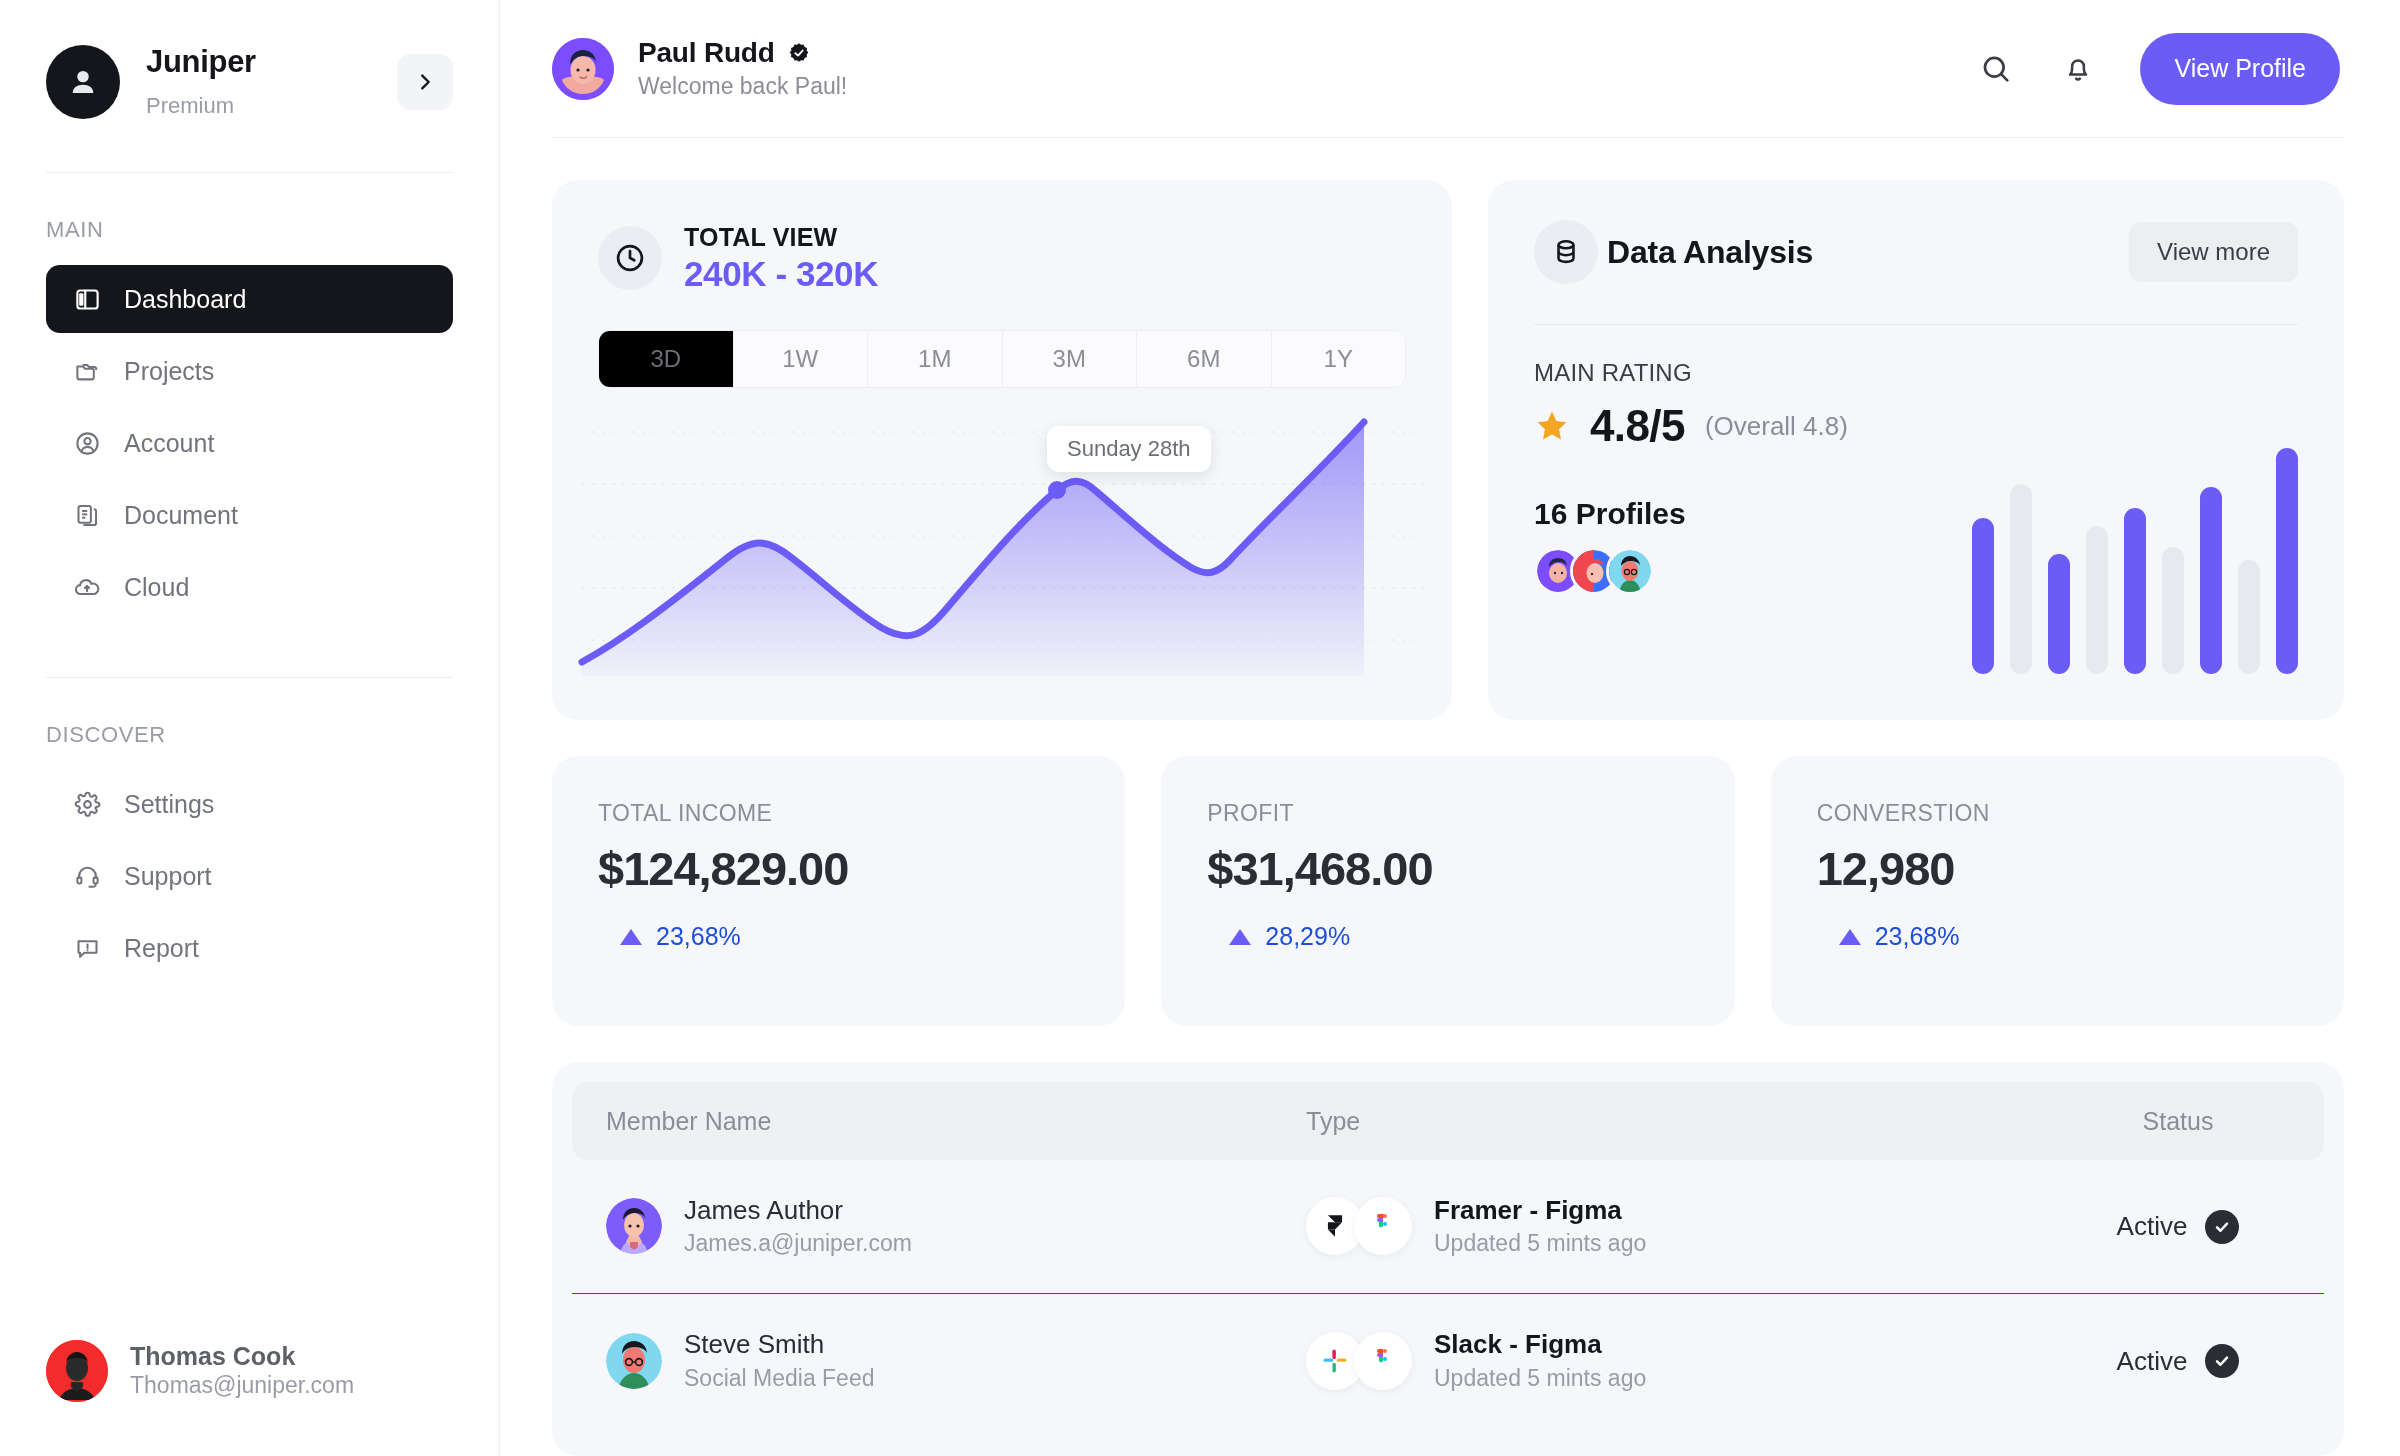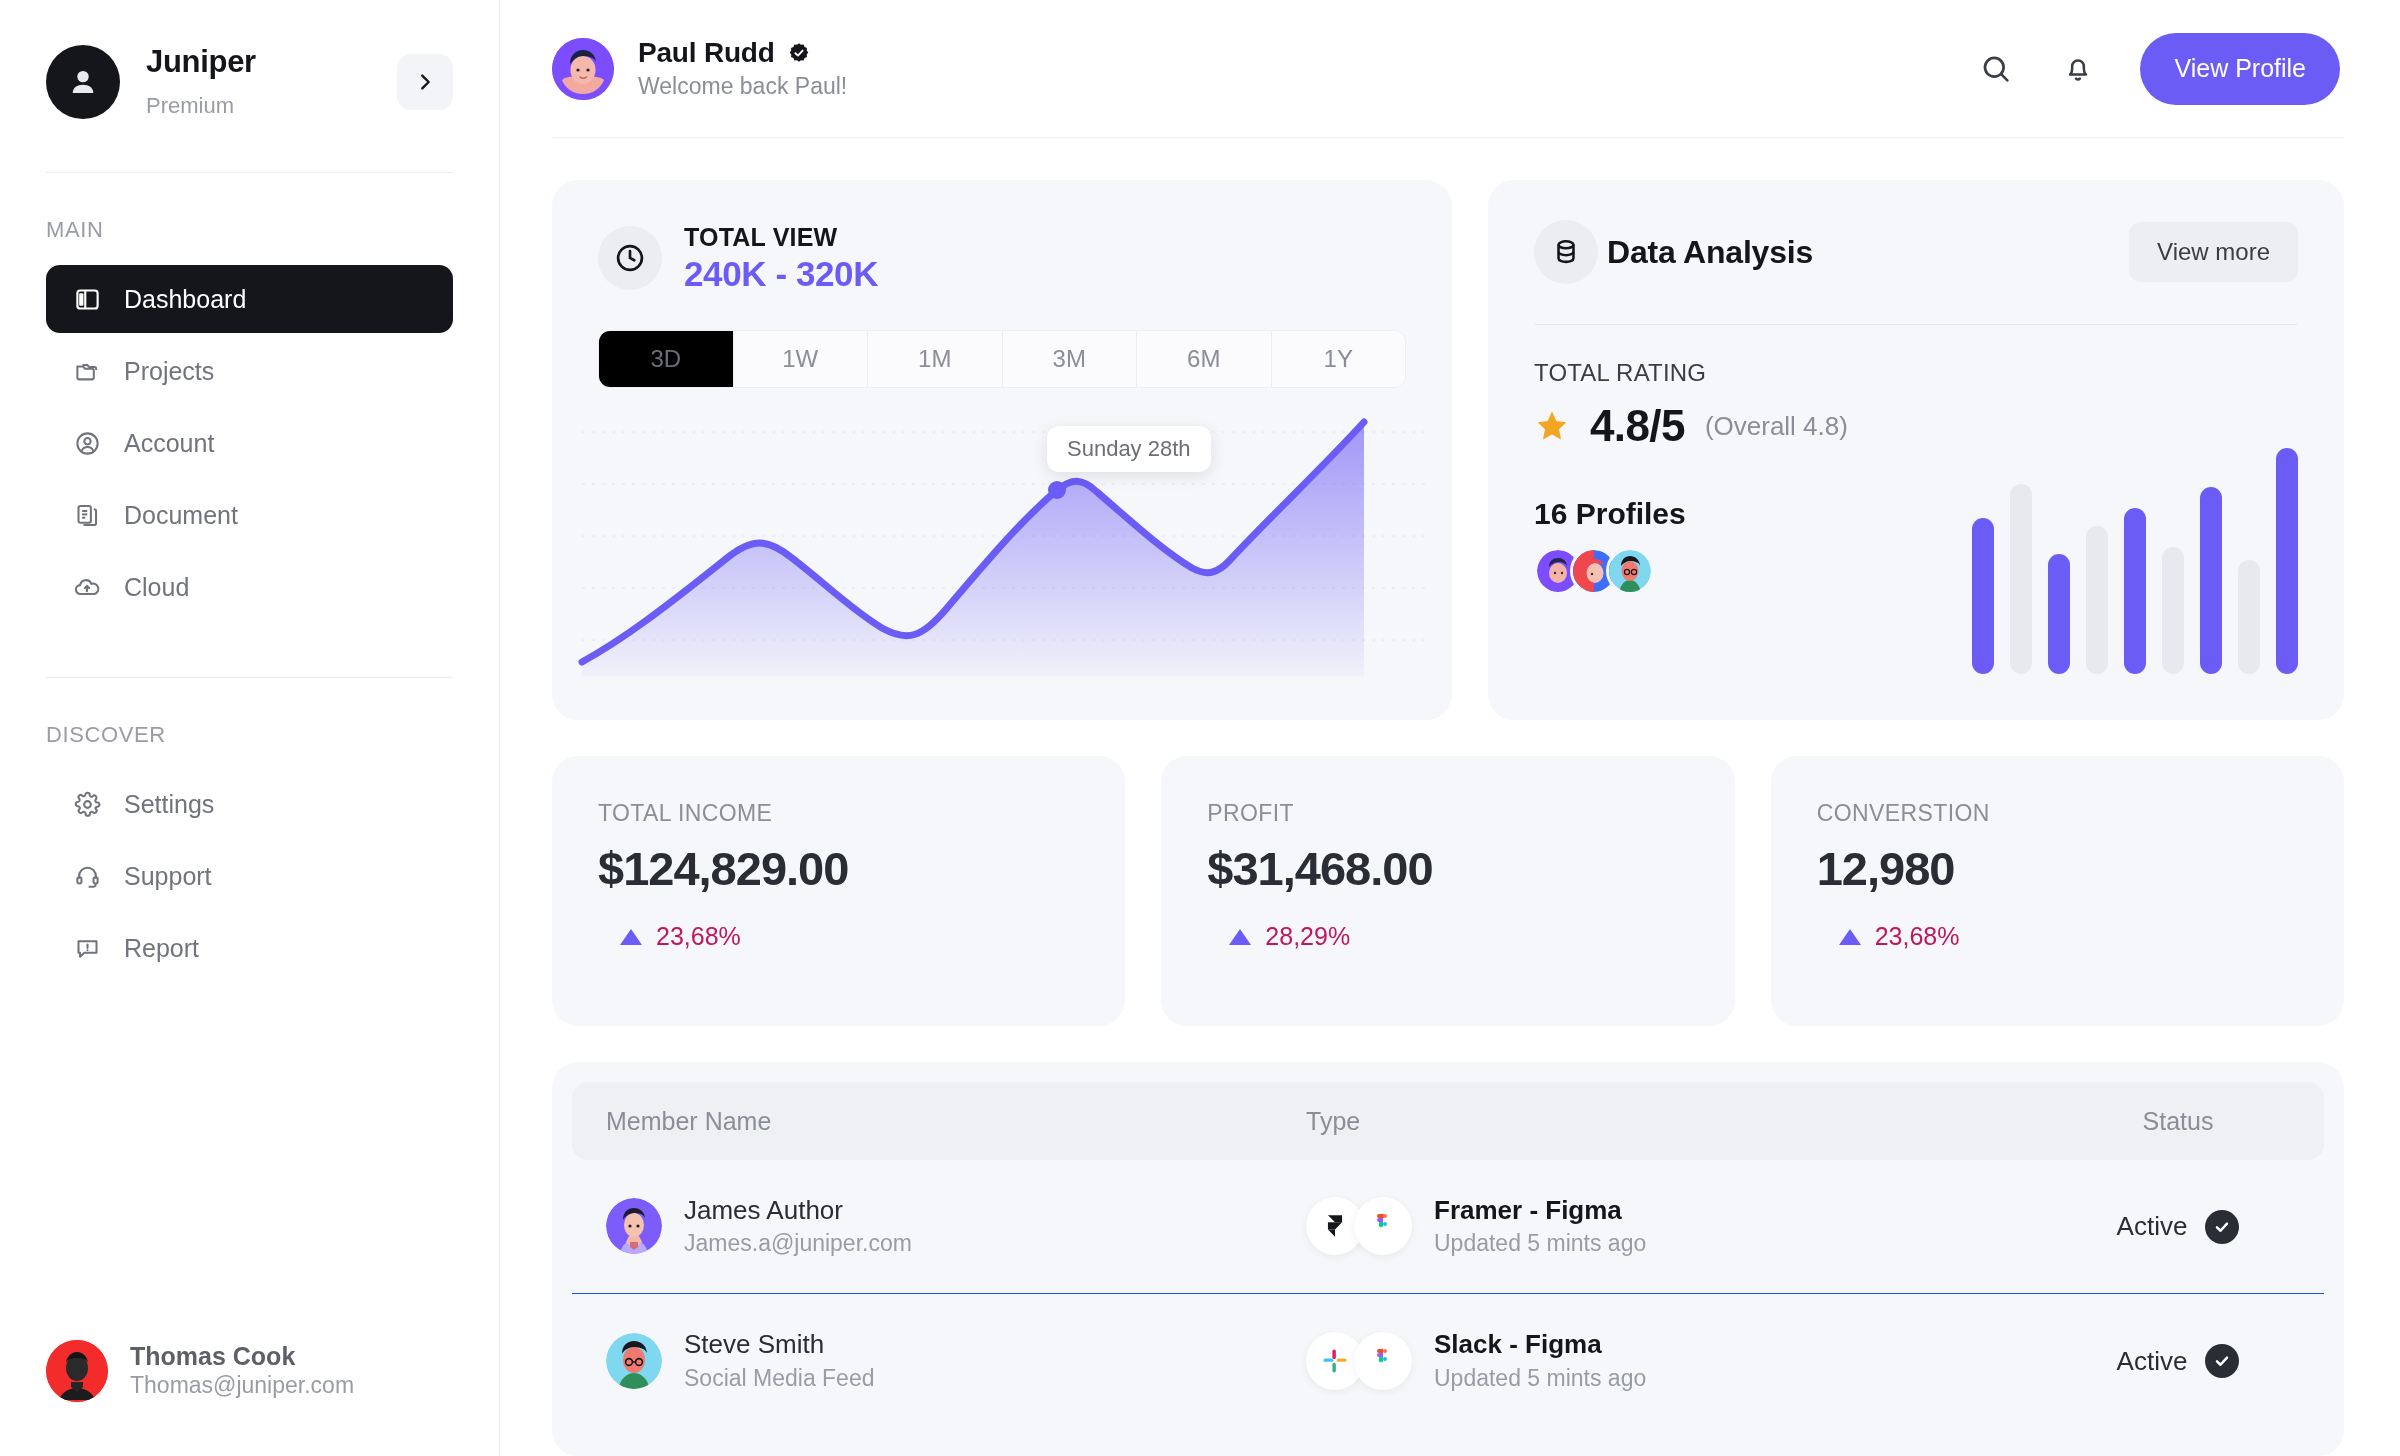--- a/index.html
+++ b/index.html
@@ -145,21 +145,21 @@
     position:absolute; right: 46px; bottom: 46px;
     display:flex; align-items:flex-end; gap: 16px; height: 260px;
   }
   .bar { width: 22px; border-radius: 11px; }
 
   
   .row-stats { display:flex; gap: 36px; margin-top: 36px; }
   .stat { flex:1 1 0; height: 270px; padding: 44px 46px; }
   .stat-label { font-size: 23px; color:#8c8e97; letter-spacing:.4px; }
   .stat-value { font-size: 47px; font-weight:700; color:#2b2d35; letter-spacing:-1px; margin-top: 14px; }
-  .stat-delta { display:flex; align-items:center; gap: 14px; margin-top: 26px; font-size:25px; color:#be185d; padding-left:22px;}
+  .stat-delta { display:flex; align-items:center; gap: 14px; margin-top: 26px; font-size:25px; color:#1d4ed8; padding-left:22px;}
   .tri { width:0;height:0;border-left:11px solid transparent;border-right:11px solid transparent;border-bottom:16px solid #6b5cf6; }
 
   
   .table-card { margin-top: 36px; padding: 20px 20px 28px 20px; }
   .t-head { display:flex; align-items:center; height: 78px; background:#eef0f4; border-radius: 16px; padding: 0 34px; }
   .t-row { display:flex; align-items:center; height: 134px; padding: 0 34px; border-bottom: 1px solid #1d4ed8; }
   .t-row:last-child { border-bottom:none; }
   .c-name { flex: 0 0 700px; display:flex; align-items:center; gap: 22px; }
   .c-type { flex: 0 0 760px; display:flex; align-items:center; gap: 22px; }
   .c-status { flex: 1 1 auto; display:flex; align-items:center; justify-content:center; gap: 18px; }
@@ -421,21 +421,21 @@
                   <ellipse cx="12" cy="6.6" rx="5.6" ry="2.6"></ellipse>
                   <path d="M6.4 6.6v5.2c0 1.4 2.5 2.6 5.6 2.6s5.6-1.2 5.6-2.6V6.6"></path>
                   <path d="M6.4 11.8v5c0 1.4 2.5 2.6 5.6 2.6s5.6-1.2 5.6-2.6v-5"></path>
                 </svg>
             </div>
             <div class="data-title">Data Analysis</div>
             <button class="btn-ghost">View more</button>
           </div>
           <div class="data-divider"></div>
 
-          <div class="rating-label">TOTAL RATING</div>
+          <div class="rating-label">MAIN RATING</div>
           <div class="rating-row">
             <svg width="36" height="36" viewBox="0 0 24 24">
                 <polygon points="12,2.4 14.9,8.7 21.6,9.5 16.7,14.2 18,21 12,17.7 6,21 7.3,14.2 2.4,9.5 9.1,8.7" fill="#f5a524"></polygon>
               </svg>
             <span class="rating-val">4.8/5</span>
             <span class="rating-overall">(Overall 4.8)</span>
           </div>
 
           <div class="profiles-count">16 Profiles</div>
           <div class="avatar-group">

